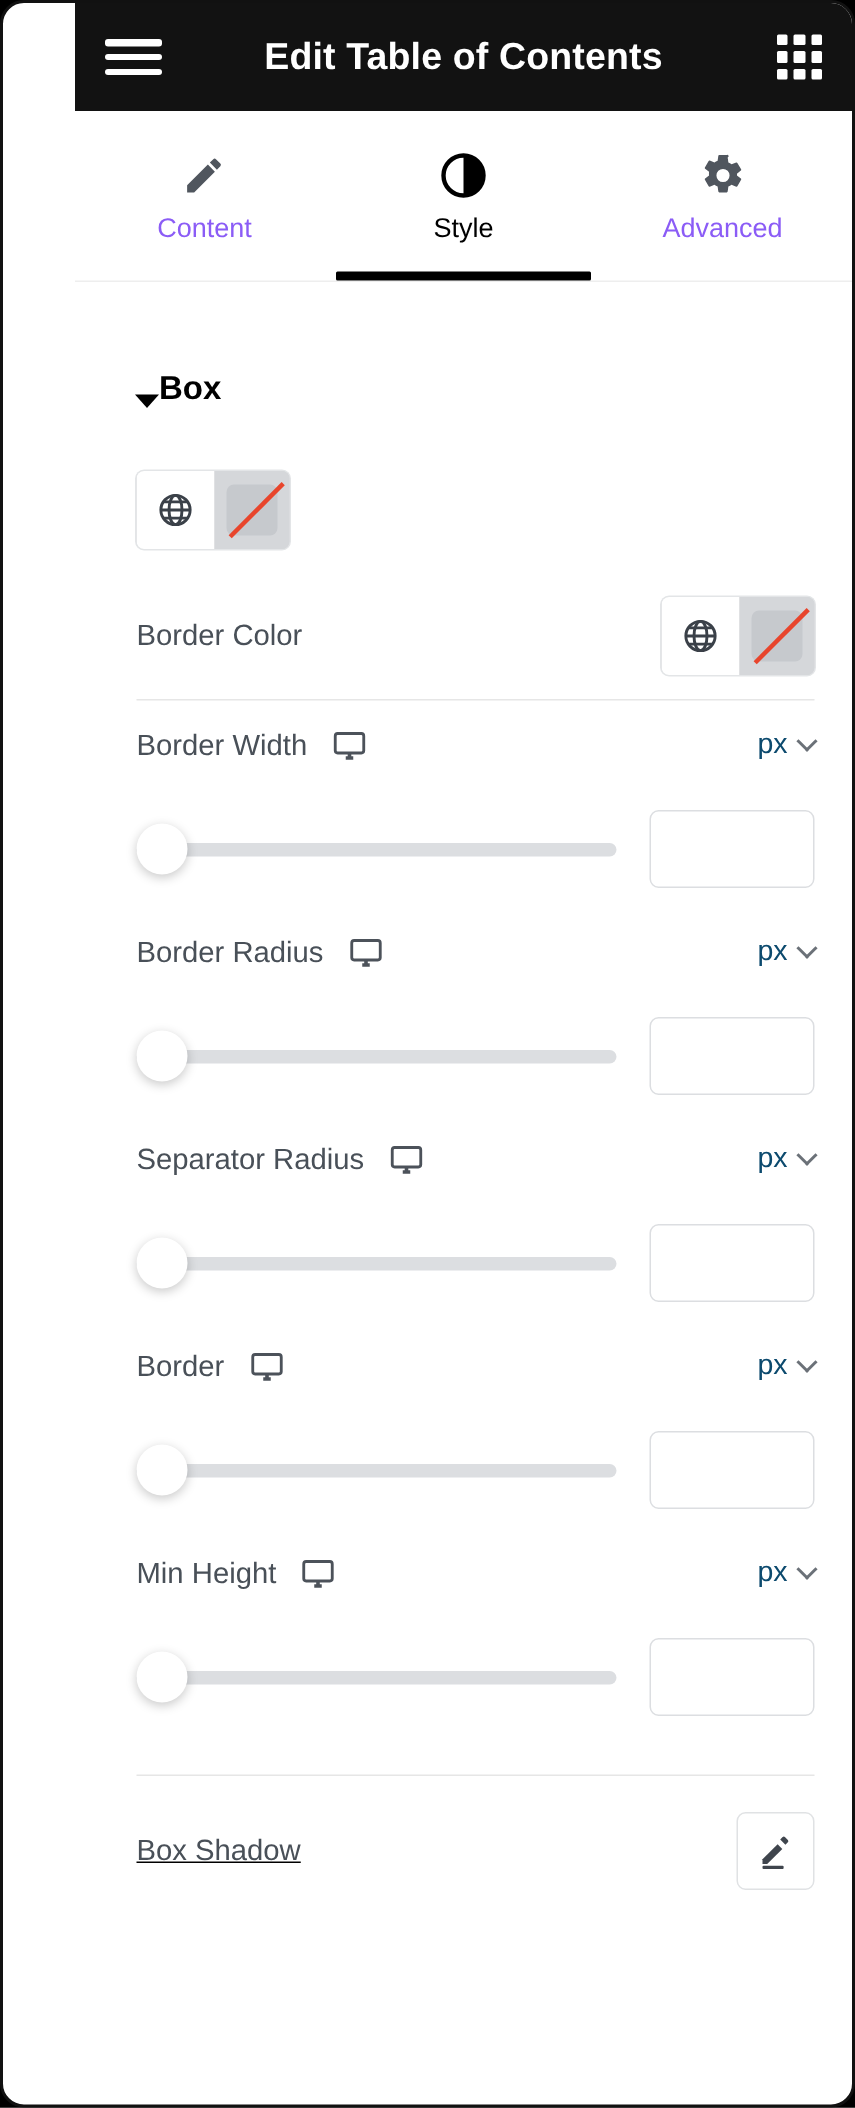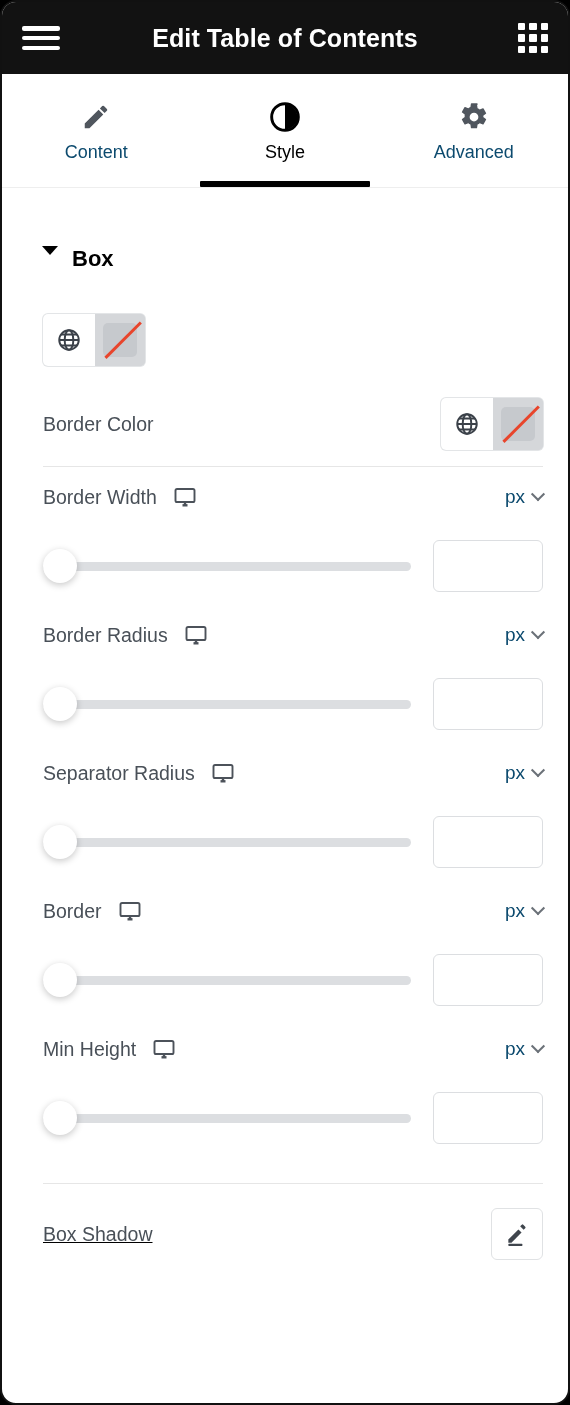--- a/index.html
+++ b/index.html
@@ -13,20 +13,21 @@
   }
 
   .panel {
     position: relative;
     width: 570px;
     height: 1405px;
     background: #ffffff;
     border: 2px solid #111111;
     border-radius: 16px;
     overflow: hidden;
+    padding-left: 48px;
   }
 
   
   .app-header {
     position: relative;
     height: 72px;
     background: #121212;
     display: flex;
     align-items: center;
     justify-content: space-between;
@@ -96,42 +97,41 @@
     height: 34px;
     display: flex;
     align-items: center;
     justify-content: center;
     color: #50565e;
   }
   .tab.active .tab-icon { color: #000000; }
   .tab .tab-label {
     margin-top: 8px;
     font-size: 18px;
-    color: #0c4a6e;
+    color: #8b5cf6;
   }
   .tab.active .tab-label { color: #000000; text-align: center; }
   .tab .tab-underline {
     position: absolute;
     bottom: 0;
     left: 50%;
     transform: translateX(-50%);
     width: 170px;
     height: 6px;
     background: #000000;
     border-radius: 1px;
   }
 
   
   .section {
     padding: 0 0 0 0;
   }
   .section-header {
     display: flex;
-    align-items: flex-start;
-    gap: 14px;
+    align-items: flex-end;
     padding: 58px 0 0 40px;
     cursor: pointer;
   }
   .caret {
     width: 0; height: 0;
     border-left: 8px solid transparent;
     border-right: 8px solid transparent;
     border-top: 9px solid #000000;
   }
   .section-title {

